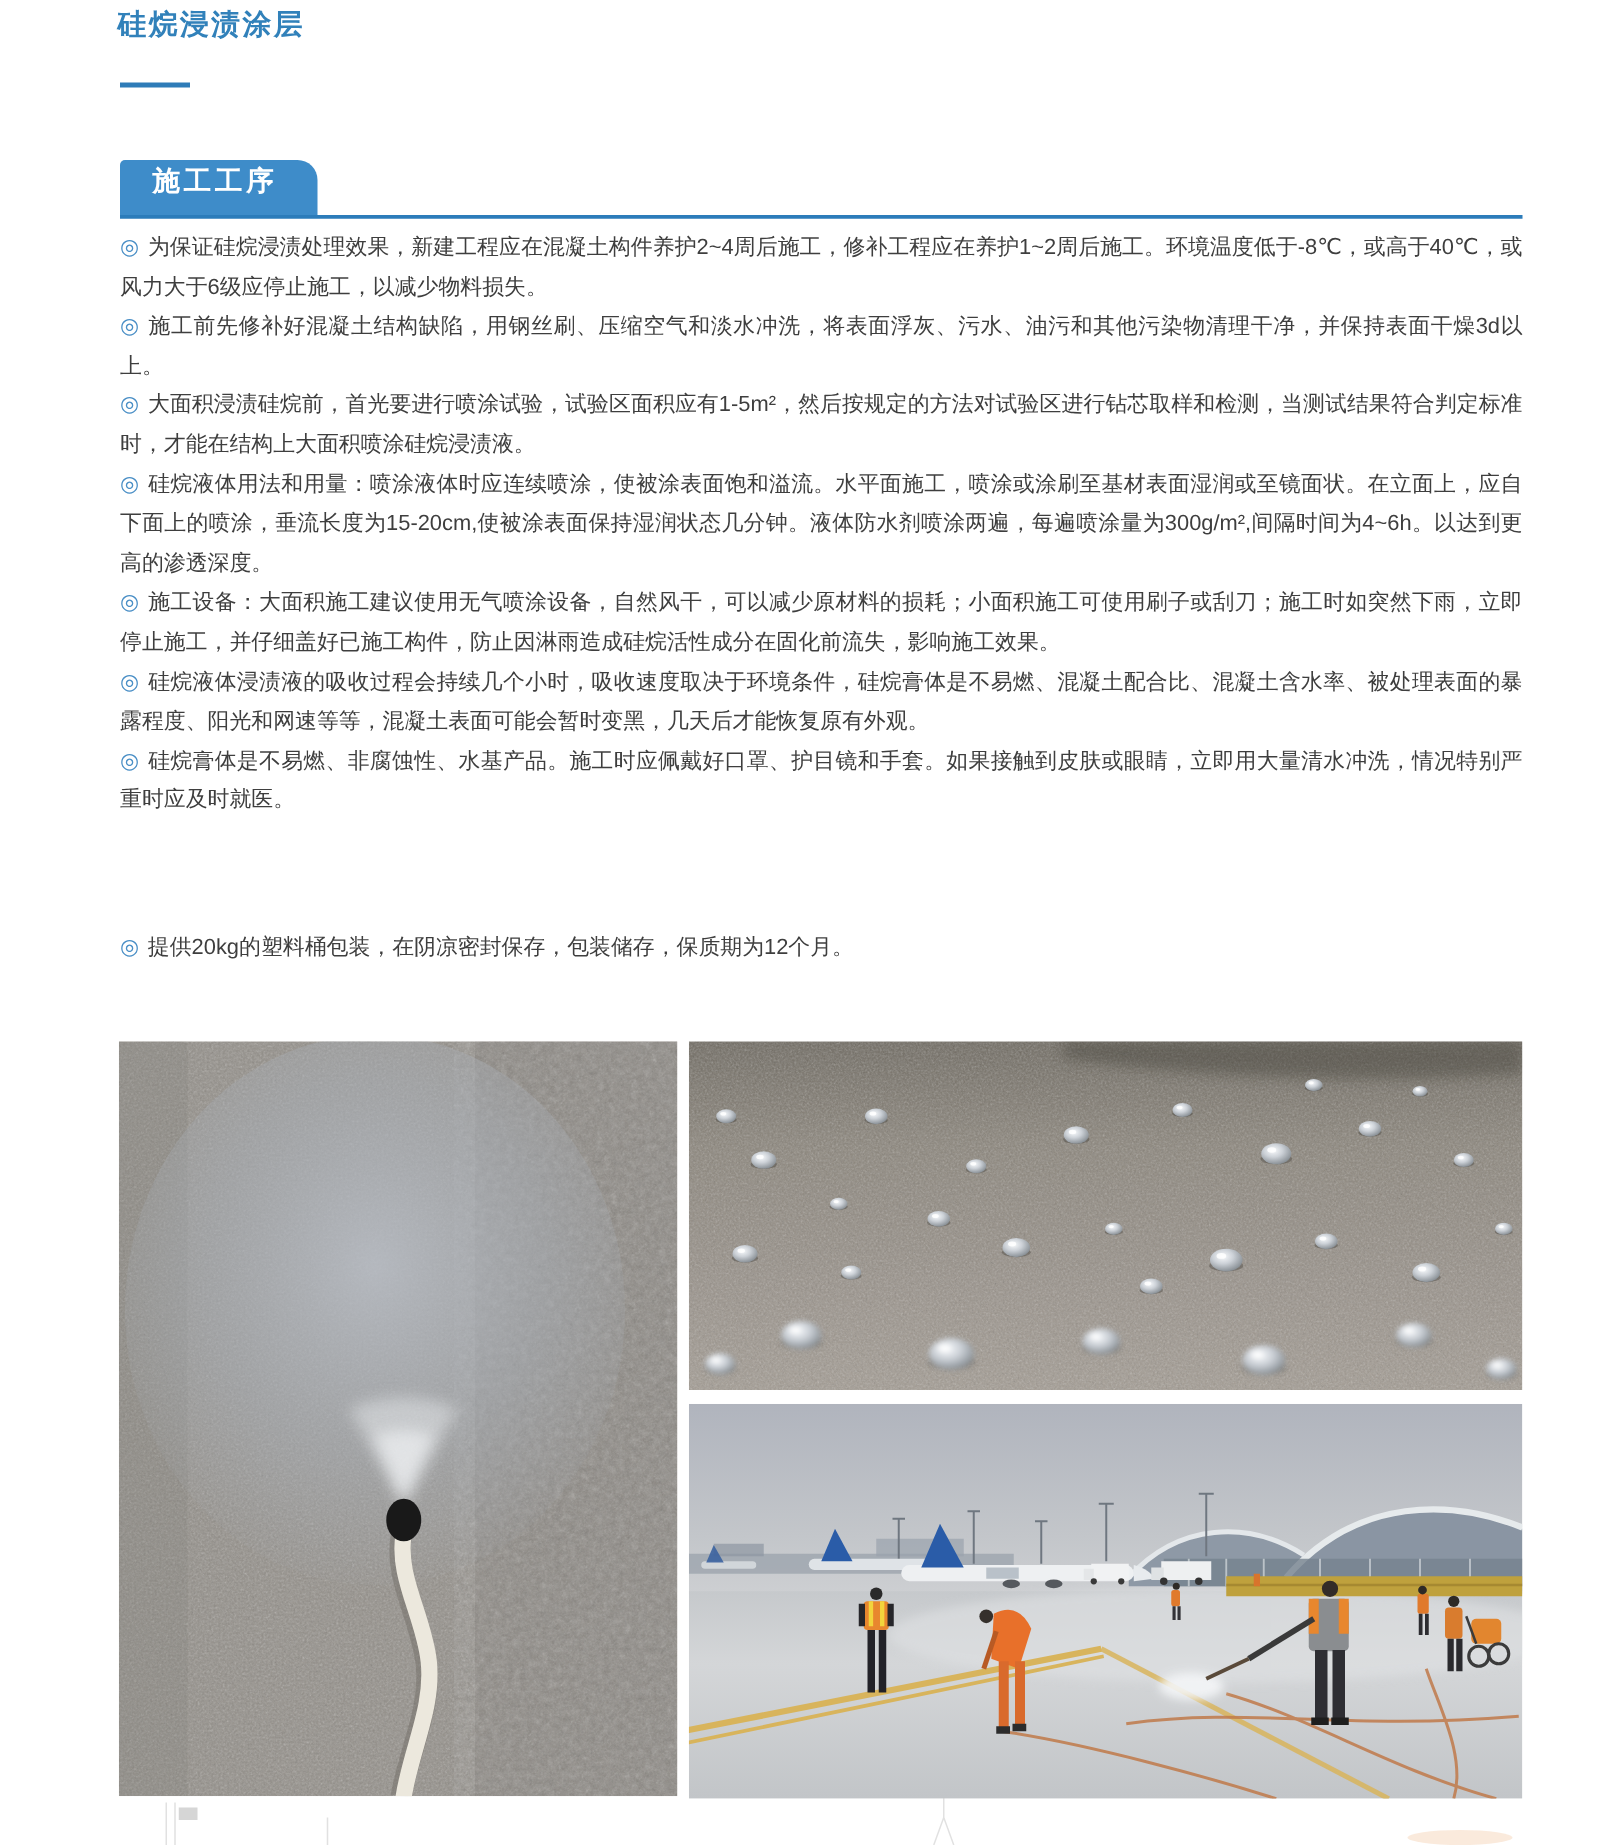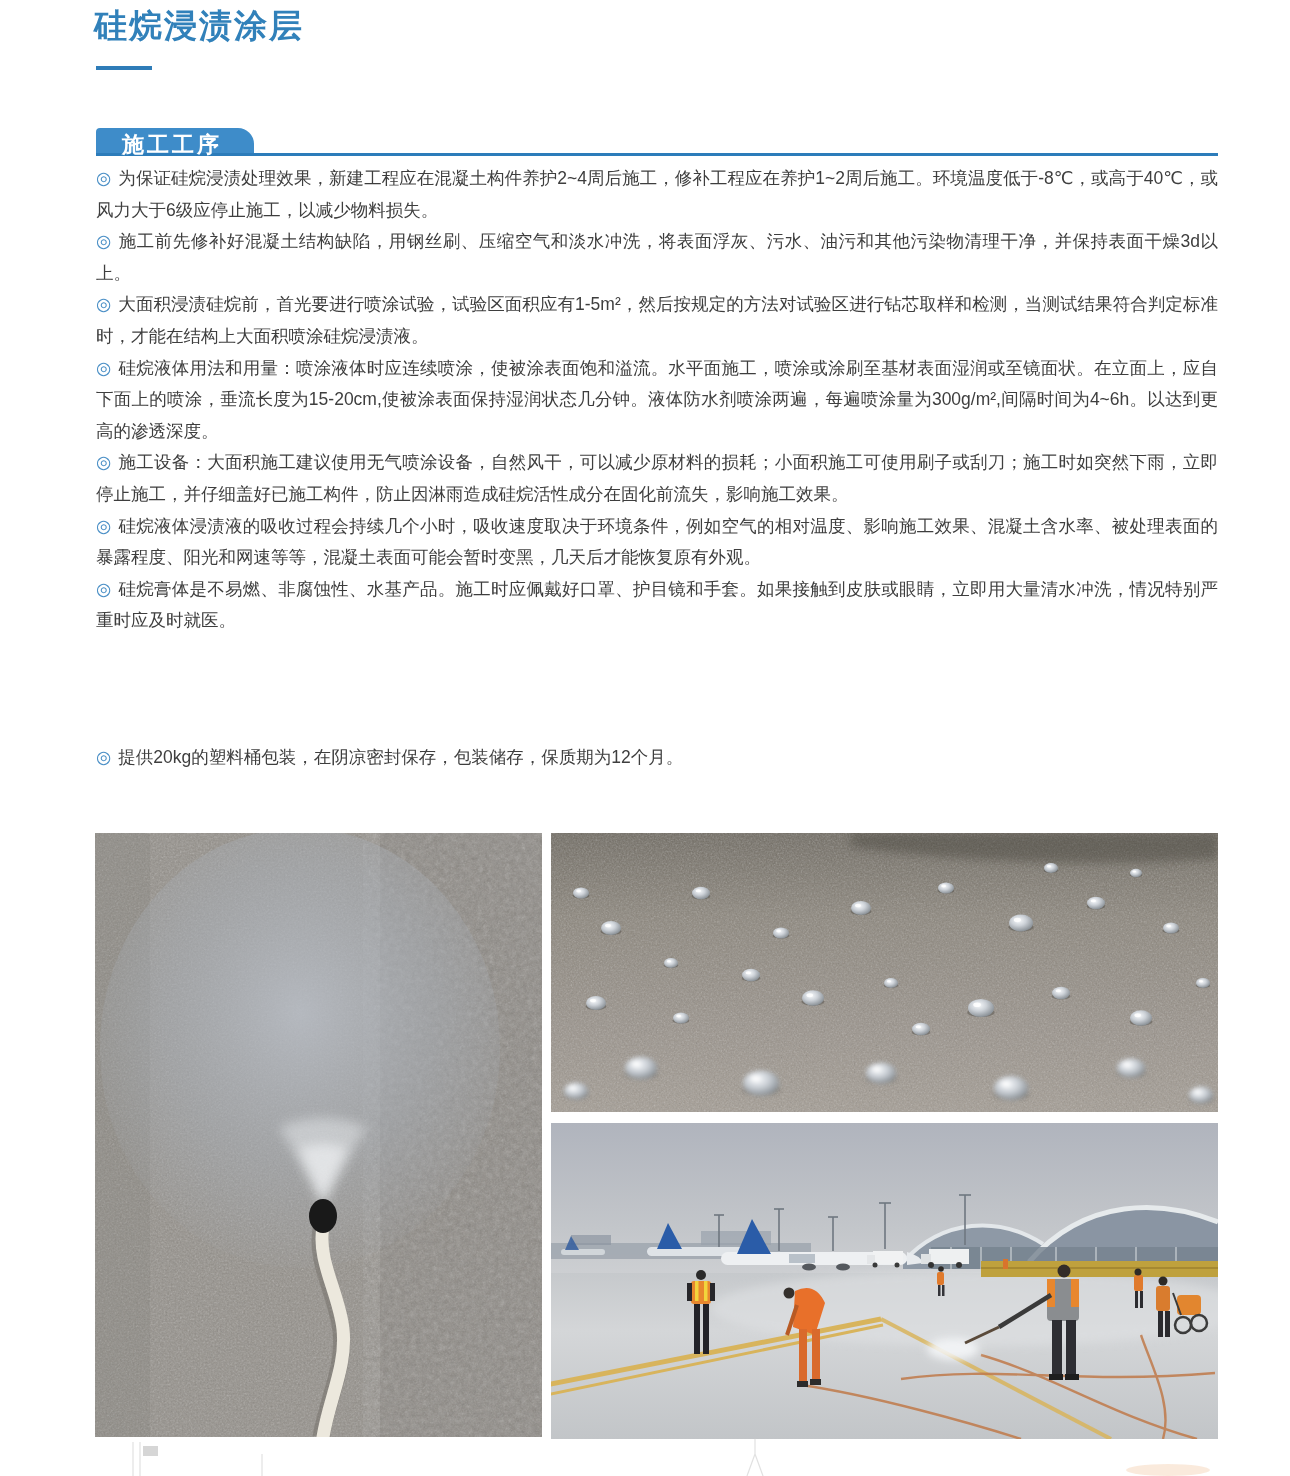--- a/index.html
+++ b/index.html
@@ -2,34 +2,34 @@
 <html><head>
 <meta charset="utf-8">
 <style>
   html,body{margin:0;padding:0;background:#ffffff;}
   .page{
     position:relative;width:1290px;height:1476px;background:#ffffff;overflow:hidden;
     font-family:"Liberation Sans","DejaVu Sans",sans-serif;
   }
   .doc-title{
     position:absolute;left:94px;top:4px;margin:0;
-    font-size:33px;font-weight:bold;letter-spacing:2px;color:#3181ba;text-align:right;
+    font-size:23px;font-weight:bold;letter-spacing:2px;color:#3181ba;text-align:right;
   }
   .title-rule{
     position:absolute;left:96px;top:66px;width:56px;height:4px;background:#2e7cb8;
   }
   .sec{position:absolute;left:96px;width:1122px;}
   .sec1{top:128px;}
   .sec2{top:735px;}
   .tab-row{border-bottom:3px solid #2c7cba;line-height:0;}
   .tab{
     display:inline-block;vertical-align:bottom;
     background:#3e8cc9;color:#ffffff;
     font-size:22px;font-weight:bold;letter-spacing:3px;
-    line-height:33px;height:25px;padding:0 32px 0 26px;
+    line-height:33px;height:44px;padding:0 32px 0 26px;
     border-radius:4px 16px 0 0;
   }
   .bullets{
     margin-top:7px;
     font-size:17.5px;line-height:31.6px;color:#3e3e3e;
     text-align:justify;
   }
   .bullets p{margin:0;}
   .mk{color:#4a8fc6;margin-right:7px;}
   .photo{position:absolute;overflow:hidden;}
@@ -50,21 +50,21 @@
   <section class="sec sec1">
     <div class="tab-row">
       <span class="tab">施工工序</span>
     </div>
     <div class="bullets">
       <p><span class="mk">◎</span><span>为保证硅烷浸渍处理效果，新建工程应在混凝土构件养护2~4周后施工，修补工程应在养护1~2周后施工。环境温度低于-8℃，或高于40℃，或风力大于6级应停止施工，以减少物料损失。</span></p>
       <p><span class="mk">◎</span><span>施工前先修补好混凝土结构缺陷，用钢丝刷、压缩空气和淡水冲洗，将表面浮灰、污水、油污和其他污染物清理干净，并保持表面干燥3d以上。</span></p>
       <p><span class="mk">◎</span><span>大面积浸渍硅烷前，首光要进行喷涂试验，试验区面积应有1-5m²，然后按规定的方法对试验区进行钻芯取样和检测，当测试结果符合判定标准时，才能在结构上大面积喷涂硅烷浸渍液。</span></p>
       <p><span class="mk">◎</span><span>硅烷液体用法和用量：喷涂液体时应连续喷涂，使被涂表面饱和溢流。水平面施工，喷涂或涂刷至基材表面湿润或至镜面状。在立面上，应自下面上的喷涂，垂流长度为15-20cm,使被涂表面保持湿润状态几分钟。液体防水剂喷涂两遍，每遍喷涂量为300g/m²,间隔时间为4~6h。以达到更高的渗透深度。</span></p>
       <p><span class="mk">◎</span><span>施工设备：大面积施工建议使用无气喷涂设备，自然风干，可以减少原材料的损耗；小面积施工可使用刷子或刮刀；施工时如突然下雨，立即停止施工，并仔细盖好已施工构件，防止因淋雨造成硅烷活性成分在固化前流失，影响施工效果。</span></p>
-      <p><span class="mk">◎</span><span>硅烷液体浸渍液的吸收过程会持续几个小时，吸收速度取决于环境条件，例如空气的相对温度、影响施工效果、混凝土含水率、被处理表面的暴露程度、阳光和网速等等，混凝土表面可能会暂时变黑，几天后才能恢复原有外观。</span></p>
+      <p><span class="mk">◎</span><span>硅烷液体浸渍液的吸收过程会持续几个小时，吸收速度取决于环境条件，硅烷膏体是不易燃、混凝土配合比、混凝土含水率、被处理表面的暴露程度、阳光和网速等等，混凝土表面可能会暂时变黑，几天后才能恢复原有外观。</span></p>
       <p><span class="mk">◎</span><span>硅烷膏体是不易燃、非腐蚀性、水基产品。施工时应佩戴好口罩、护目镜和手套。如果接触到皮肤或眼睛，立即用大量清水冲洗，情况特别严重时应及时就医。</span></p>
     </div>
   </section>
 
   <section class="sec sec2">
     <div class="bullets">
       <p><span class="mk">◎</span><span>提供20kg的塑料桶包装，在阴凉密封保存，包装储存，保质期为12个月。</span></p>
     </div>
   </section>
 

